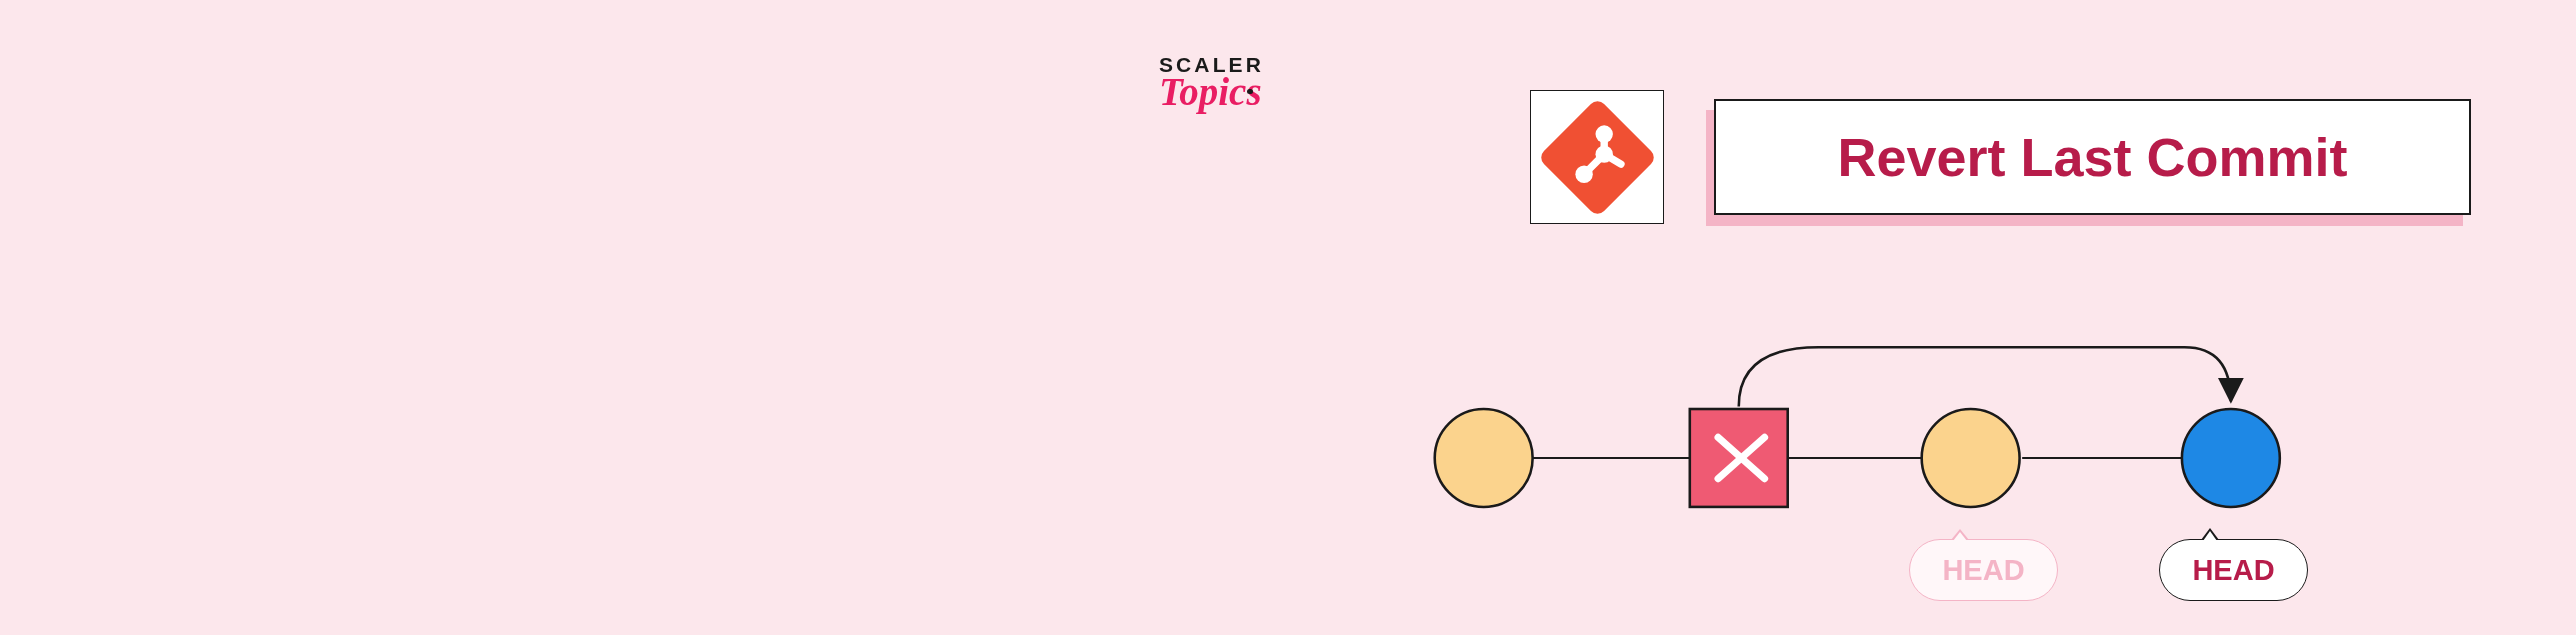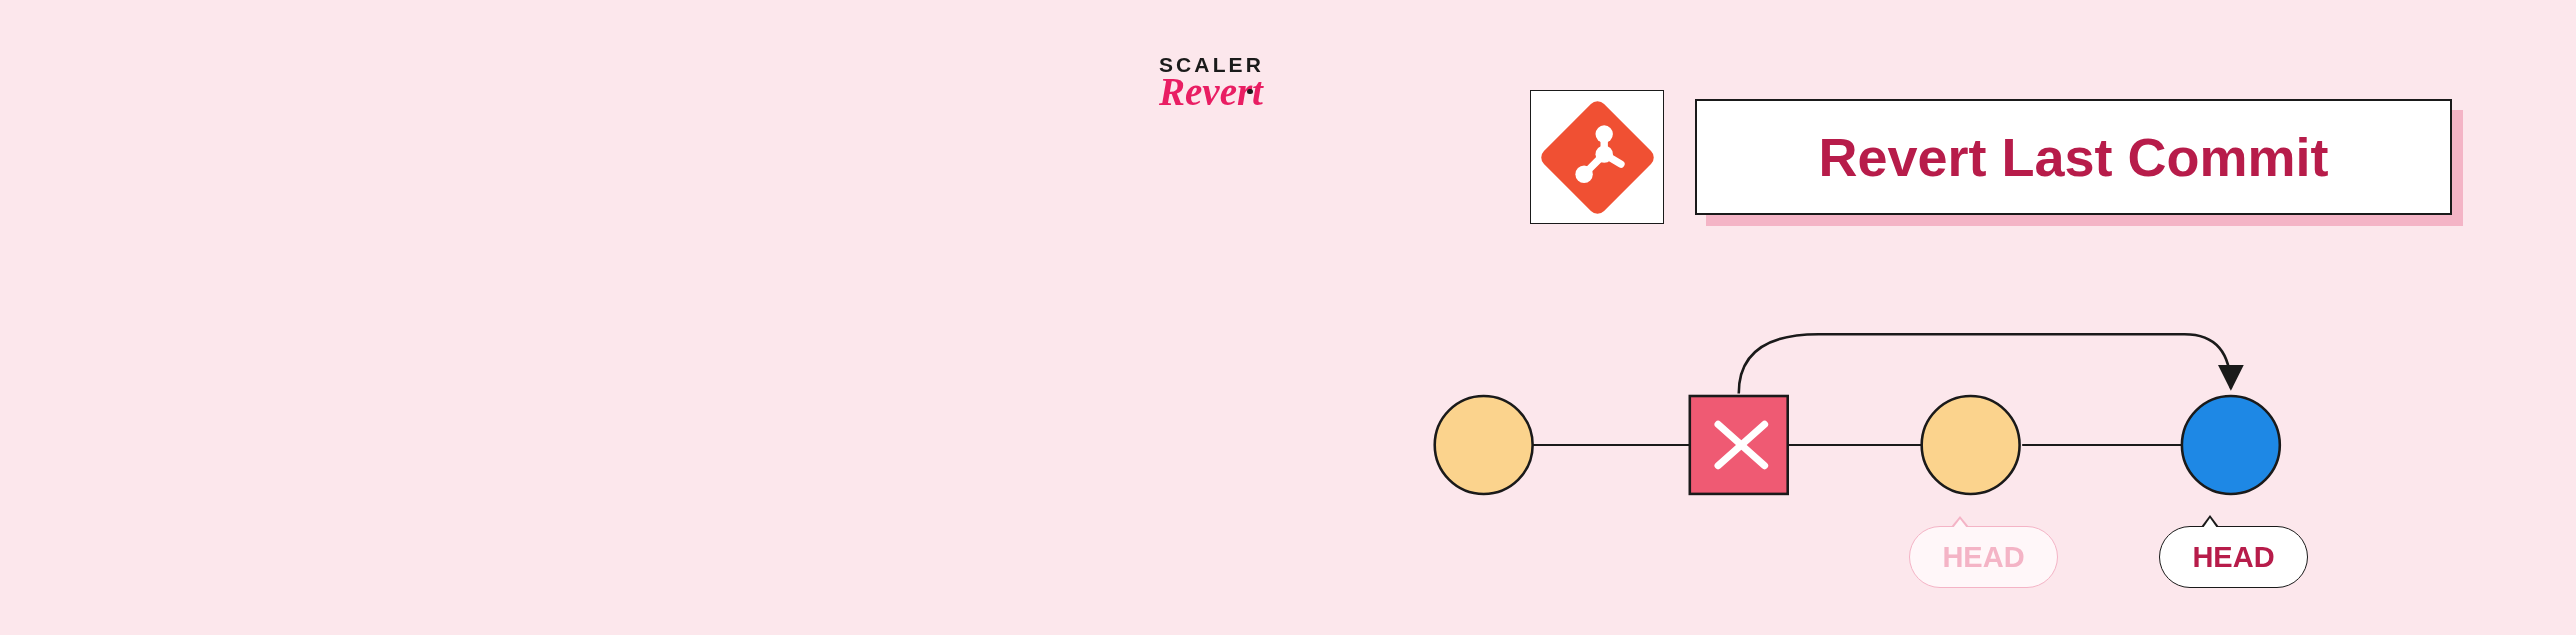--- a/index.html
+++ b/index.html
@@ -95,32 +95,33 @@
   }
   .title-box {
     position: relative;
     width: 757px;
     height: 116px;
     background: #fff;
     border: 2.1px solid #1a1a1a;
     display: flex;
     align-items: center;
     justify-content: center;
+    margin-left: 19px;
   }
   .title-text {
     font-size: 54px;
     font-weight: 700;
     color: #b71c4a;
   }
   
   
   .diagram {
     position: absolute;
     left: 1427px;
-    top: 329px;
+    top: 342px;
     text-align: center;
   }
   .diagram svg { overflow: visible; }
 
   .head-badge {
     position: absolute;
     width: 149px;
     height: 62px;
     background: #fff;
     border: 1.5px solid #1a1a1a;
@@ -177,21 +178,21 @@
     border-right: 7.7px solid transparent;
     border-bottom: 10.3px solid #fff;
   }
 </style>
 </head>
 <body>
 
 <div class="logo">
   <div class="logo-scaler">SCALER</div>
   <div style="position:relative">
-    <div class="logo-topics">Revert</div>
+    <div class="logo-topics">Topics</div>
     <div class="logo-dot"></div>
   </div>
 </div>
 
 <div class="title-area">
   <div class="git-icon-box">
     <div class="git-diamond">
       <div class="git-inner">
         <svg viewBox="0 0 100 100">
           <line x1="30" y1="75" x2="60" y2="45" stroke="#fff" stroke-width="11" stroke-linecap="round"></line>

